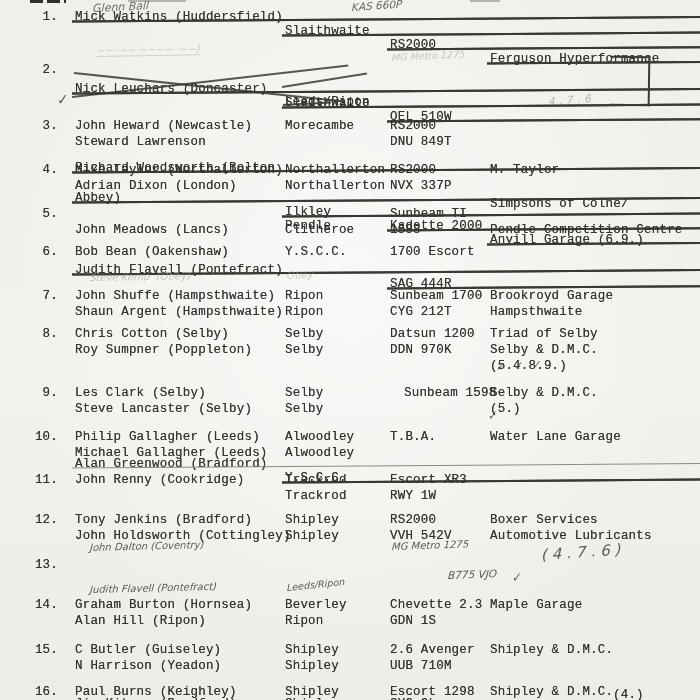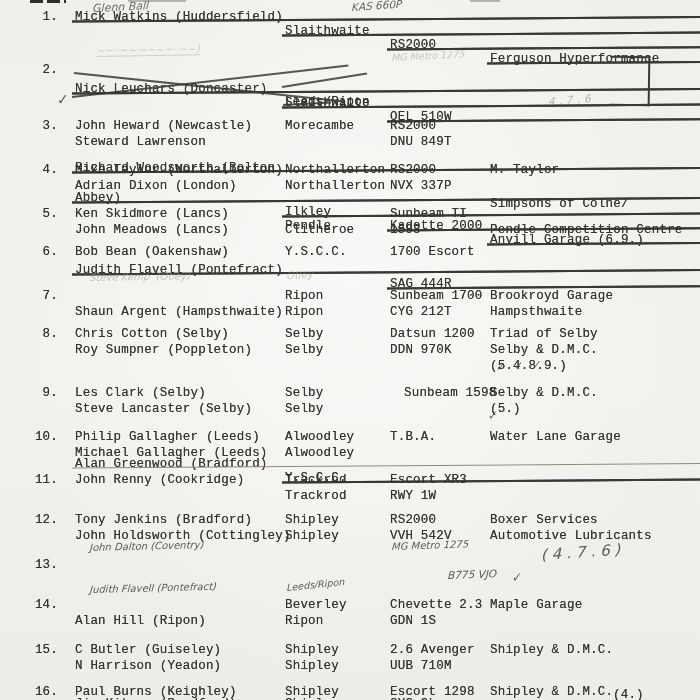--- a/index.html
+++ b/index.html
@@ -75,35 +75,35 @@
       <div class="cell" style="left: 390px; top: 135px;">DNU 849T</div>
       <div class="cell num" style="left: 32px; top: 163px;">4.</div>
       <div class="cell" style="left: 75px; top: 163px;">Mike Taylor (Northallerton)</div>
       <div class="cell" style="left: 285px; top: 163px;">Northallerton</div>
       <div class="cell" style="left: 390px; top: 163px;">RS2000</div>
       <div class="cell" style="left: 490px; top: 163px;">M. Taylor</div>
       <div class="cell" style="left: 75px; top: 179px;">Adrian Dixon (London)</div>
       <div class="cell" style="left: 285px; top: 179px;">Northallerton</div>
       <div class="cell" style="left: 390px; top: 179px;">NVX 337P</div>
       <div class="cell num" style="left: 32px; top: 207px;">5.</div>
-      <div class="cell" style="left: 75px; top: 207px;">Ken Skidmore (Lancs)</div>
       <div class="cell" style="left: 285px; top: 207px; margin-top: 12px;">Pendle</div>
       <div class="cell" style="left: 390px; top: 207px;">Sunbeam TI</div>
       <div class="cell" style="left: 490px; top: 197px;">Simpsons of Colne/</div>
       <div class="cell" style="left: 75px; top: 223px;">John Meadows (Lancs)</div>
       <div class="cell" style="left: 285px; top: 223px;">Clitheroe</div>
       <div class="cell" style="left: 390px; top: 223px;">1598</div>
       <div class="cell" style="left: 490px; top: 223px;">Pendle Competition Centre</div>
       <div class="cell num" style="left: 32px; top: 245px;">6.</div>
       <div class="cell" style="left: 75px; top: 245px;">Bob Bean (Oakenshaw)</div>
       <div class="cell" style="left: 285px; top: 245px;">Y.S.C.C.</div>
       <div class="cell" style="left: 390px; top: 245px;">1700 Escort</div>
       <div class="cell struck struck-light" style="left: 75px; top: 261px;">Alan Greenwood (Bradford)</div>
       <div class="cell struck" style="left: 285px; top: 261px;">Y.S.C.C.</div>
       <div class="cell num" style="left: 32px; top: 289px;">7.</div>
+      <div class="cell" style="left: 75px; top: 289px;">John Shuffe (Hampsthwaite)</div>
       <div class="cell" style="left: 285px; top: 289px;">Ripon</div>
       <div class="cell" style="left: 390px; top: 289px;">Sunbeam 1700</div>
       <div class="cell" style="left: 490px; top: 289px;">Brookroyd Garage</div>
       <div class="cell" style="left: 75px; top: 305px;">Shaun Argent (Hampsthwaite)</div>
       <div class="cell" style="left: 285px; top: 305px;">Ripon</div>
       <div class="cell" style="left: 390px; top: 305px;">CYG 212T</div>
       <div class="cell" style="left: 490px; top: 305px;">Hampsthwaite</div>
       <div class="cell num" style="left: 32px; top: 327px;">8.</div>
       <div class="cell" style="left: 75px; top: 327px;">Chris Cotton (Selby)</div>
       <div class="cell" style="left: 285px; top: 327px;">Selby</div>
@@ -139,20 +139,21 @@
       <div class="cell" style="left: 75px; top: 513px;">Tony Jenkins (Bradford)</div>
       <div class="cell" style="left: 285px; top: 513px;">Shipley</div>
       <div class="cell" style="left: 390px; top: 513px;">RS2000</div>
       <div class="cell" style="left: 490px; top: 513px;">Boxer Services</div>
       <div class="cell" style="left: 75px; top: 529px;">John Holdsworth (Cottingley)</div>
       <div class="cell" style="left: 285px; top: 529px;">Shipley</div>
       <div class="cell" style="left: 390px; top: 529px;">VVH 542V</div>
       <div class="cell" style="left: 490px; top: 529px;">Automotive Lubricants</div>
       <div class="cell num" style="left: 32px; top: 558px;">13.</div>
       <div class="cell num" style="left: 32px; top: 598px;">14.</div>
+      <div class="cell" style="left: 75px; top: 598px;">Graham Burton (Hornsea)</div>
       <div class="cell" style="left: 285px; top: 598px;">Beverley</div>
       <div class="cell" style="left: 390px; top: 598px;">Chevette 2.3</div>
       <div class="cell" style="left: 490px; top: 598px;">Maple Garage</div>
       <div class="cell" style="left: 75px; top: 614px;">Alan Hill (Ripon)</div>
       <div class="cell" style="left: 285px; top: 614px;">Ripon</div>
       <div class="cell" style="left: 390px; top: 614px;">GDN 1S</div>
       <div class="cell num" style="left: 32px; top: 643px;">15.</div>
       <div class="cell" style="left: 75px; top: 643px;">C Butler (Guiseley)</div>
       <div class="cell" style="left: 285px; top: 643px;">Shipley</div>
       <div class="cell" style="left: 390px; top: 643px;">2.6 Avenger</div>

